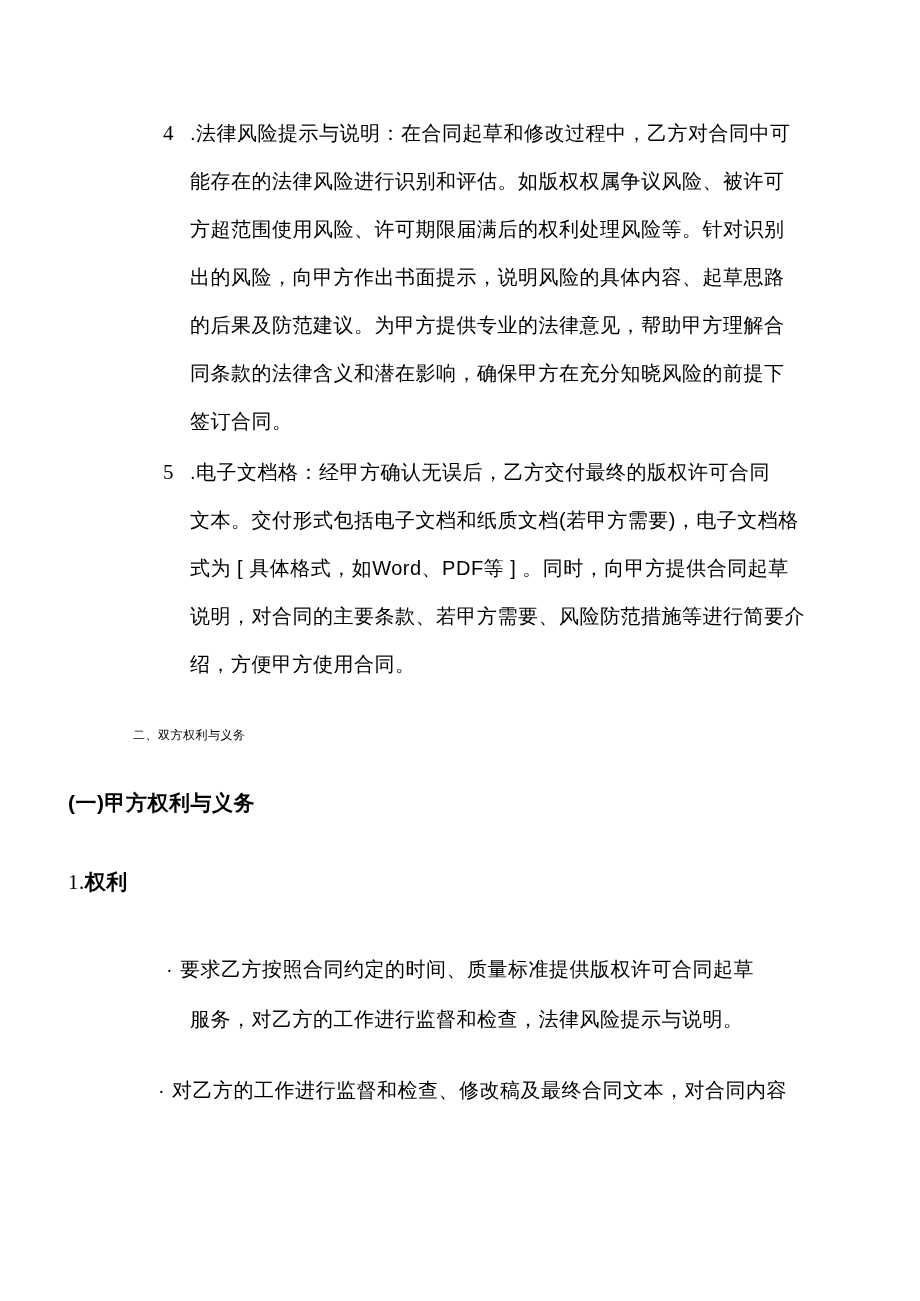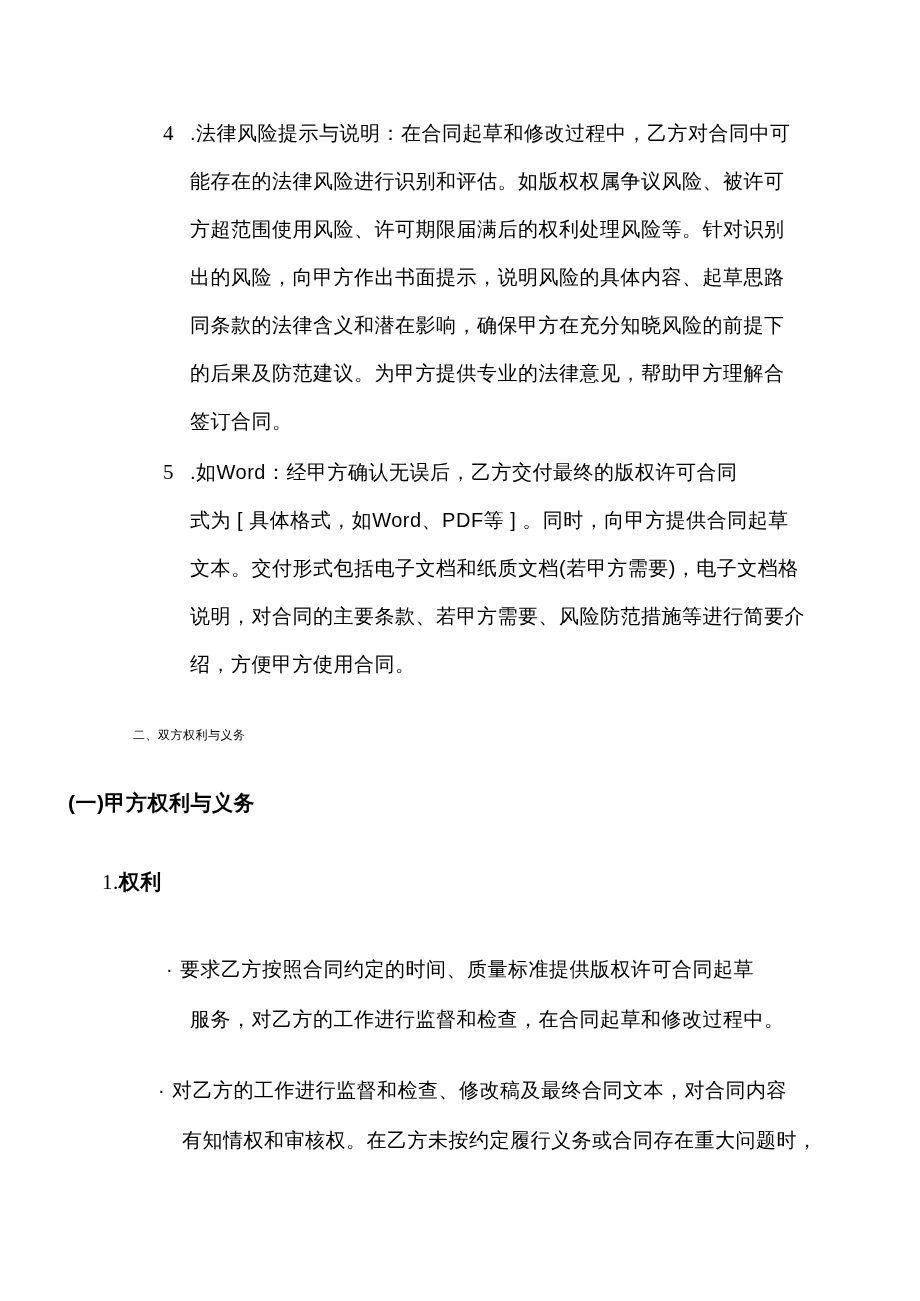--- a/index.html
+++ b/index.html
@@ -40,21 +40,21 @@
   .h-subsection {
     margin-top:20px;
     margin-left:68px;
     line-height:48px;
     font-size:21px;
     font-weight:bold;
     white-space:nowrap;
   }
   .h-minor {
     margin-top:31px;
-    margin-left:102px;
+    margin-left:68px;
     line-height:48px;
     font-size:21px;
     white-space:nowrap;
   }
   .h-minor .num-serif {
     font-family:"Liberation Serif","DejaVu Serif",serif;
     font-weight:normal;
     font-size:21px;
   }
   .h-minor .bold-label { font-weight:bold; }
@@ -78,47 +78,46 @@
 <body>
 
 <div class="page">
 
   <div class="numbered-item">
     <span class="num">4</span>
     <div class="line"><span class="item-title">.法律风险提示与说明：</span><span>在合同起草和修改过程中，乙方对合同中可</span></div>
     <div class="line">能存在的法律风险进行识别和评估。如版权权属争议风险、被许可</div>
     <div class="line">方超范围使用风险、许可期限届满后的权利处理风险等。针对识别</div>
     <div class="line">出的风险，向甲方作出书面提示，说明风险的具体内容、起草思路</div>
+    <div class="line">的后果及防范建议。为甲方提供专业的法律意见，帮助甲方理解合</div>
     <div class="line">同条款的法律含义和潜在影响，确保甲方在充分知晓风险的前提下</div>
-    <div class="line">的后果及防范建议。为甲方提供专业的法律意见，帮助甲方理解合</div>
     <div class="line">签订合同。</div>
   </div>
 
   <div class="numbered-item" style="margin-top:3px;">
     <span class="num">5</span>
-    <div class="line"><span class="item-title">.如Word：</span><span>经甲方确认无误后，乙方交付最终的版权许可合同</span></div>
+    <div class="line"><span class="item-title">.电子文档格：</span><span>经甲方确认无误后，乙方交付最终的版权许可合同</span></div>
+    <div class="line">文本。交付形式包括电子文档和纸质文档(若甲方需要)，电子文档格</div>
     <div class="line">式为 [ 具体格式，如Word、PDF等 ] 。同时，向甲方提供合同起草</div>
-    <div class="line">文本。交付形式包括电子文档和纸质文档(若甲方需要)，电子文档格</div>
     <div class="line">说明，对合同的主要条款、若甲方需要、风险防范措施等进行简要介</div>
     <div class="line">绍，方便甲方使用合同。</div>
   </div>
 
   <div class="h-section">二、双方权利与义务</div>
 
   <div class="h-subsection">(一)甲方权利与义务</div>
 
   <div class="h-minor">
     <span class="num-serif">1.</span><span class="bold-label">权利</span>
   </div>
 
   <div class="bullet-item bullet-1">
     <span class="bullet-marker">·</span>
     <div class="line">要求乙方按照合同约定的时间、质量标准提供版权许可合同起草</div>
-    <div class="line wrapped">服务，对乙方的工作进行监督和检查，在合同起草和修改过程中。</div>
+    <div class="line wrapped">服务，对乙方的工作进行监督和检查，法律风险提示与说明。</div>
   </div>
 
   <div class="bullet-item bullet-2">
     <span class="bullet-marker">·</span>
     <div class="line">对乙方的工作进行监督和检查、修改稿及最终合同文本，对合同内容</div>
-    <div class="line wrapped">有知情权和审核权。在乙方未按约定履行义务或合同存在重大问题时，</div>
   </div>
 
 </div>
 
 </body></html>

